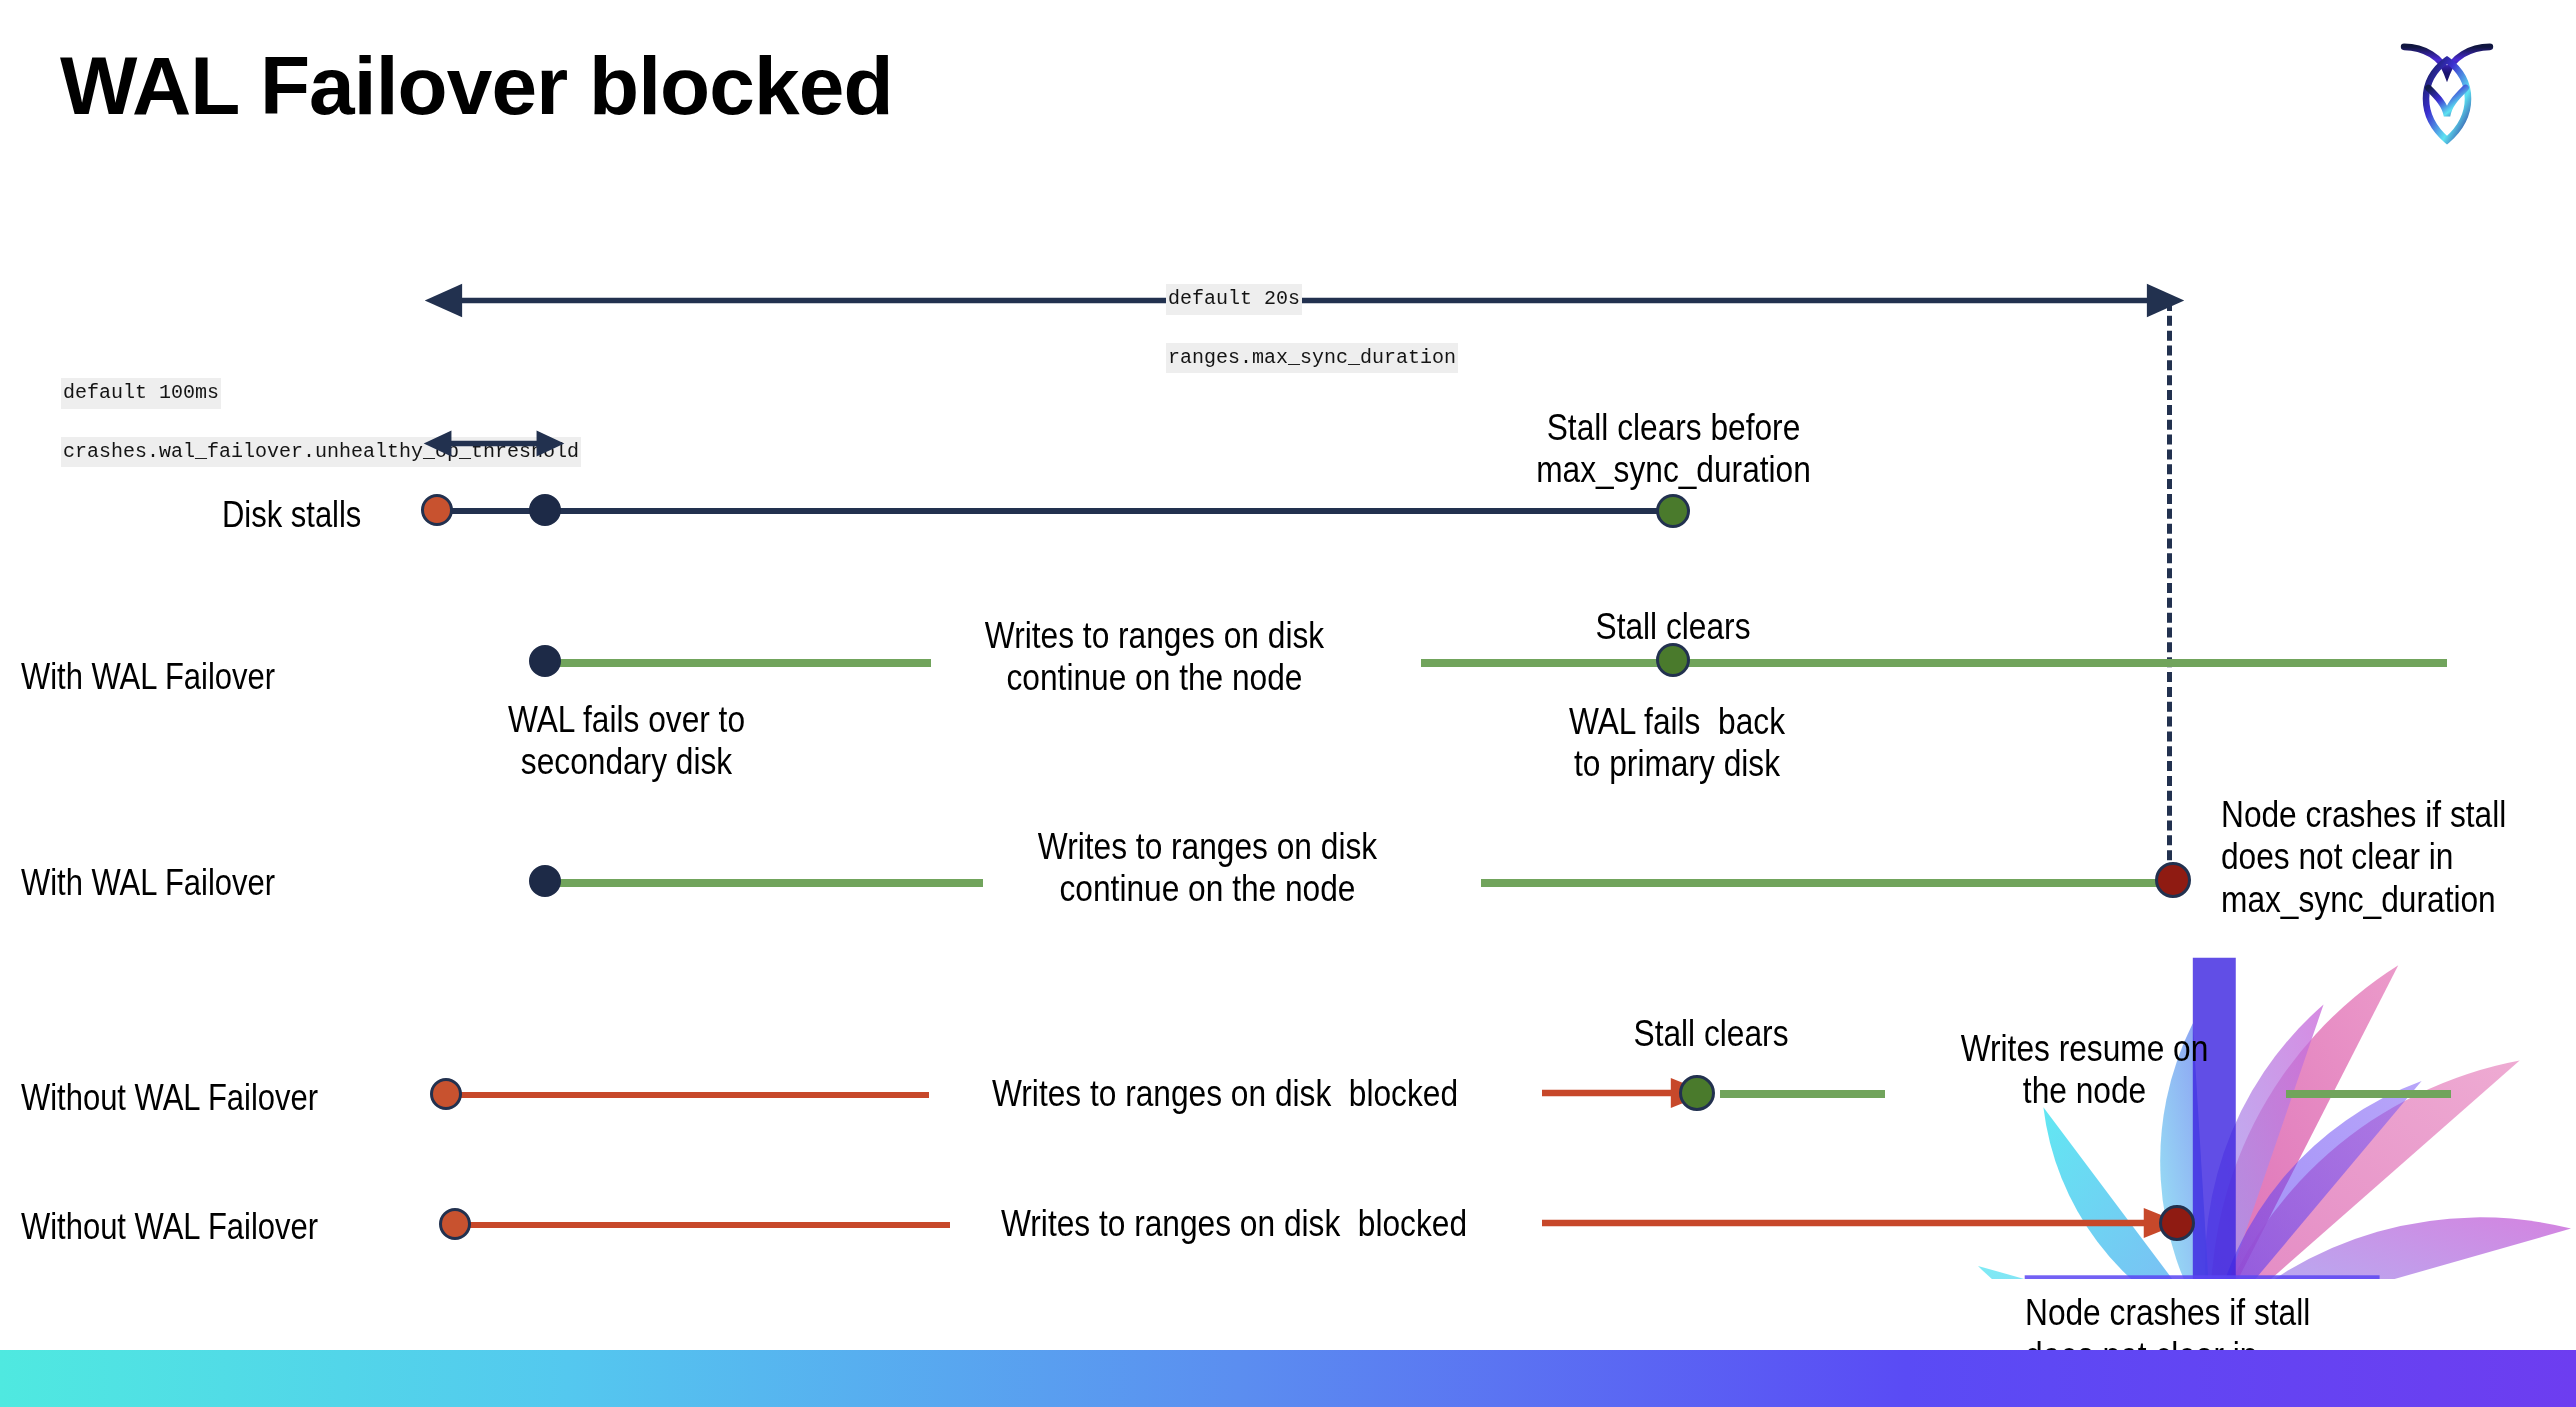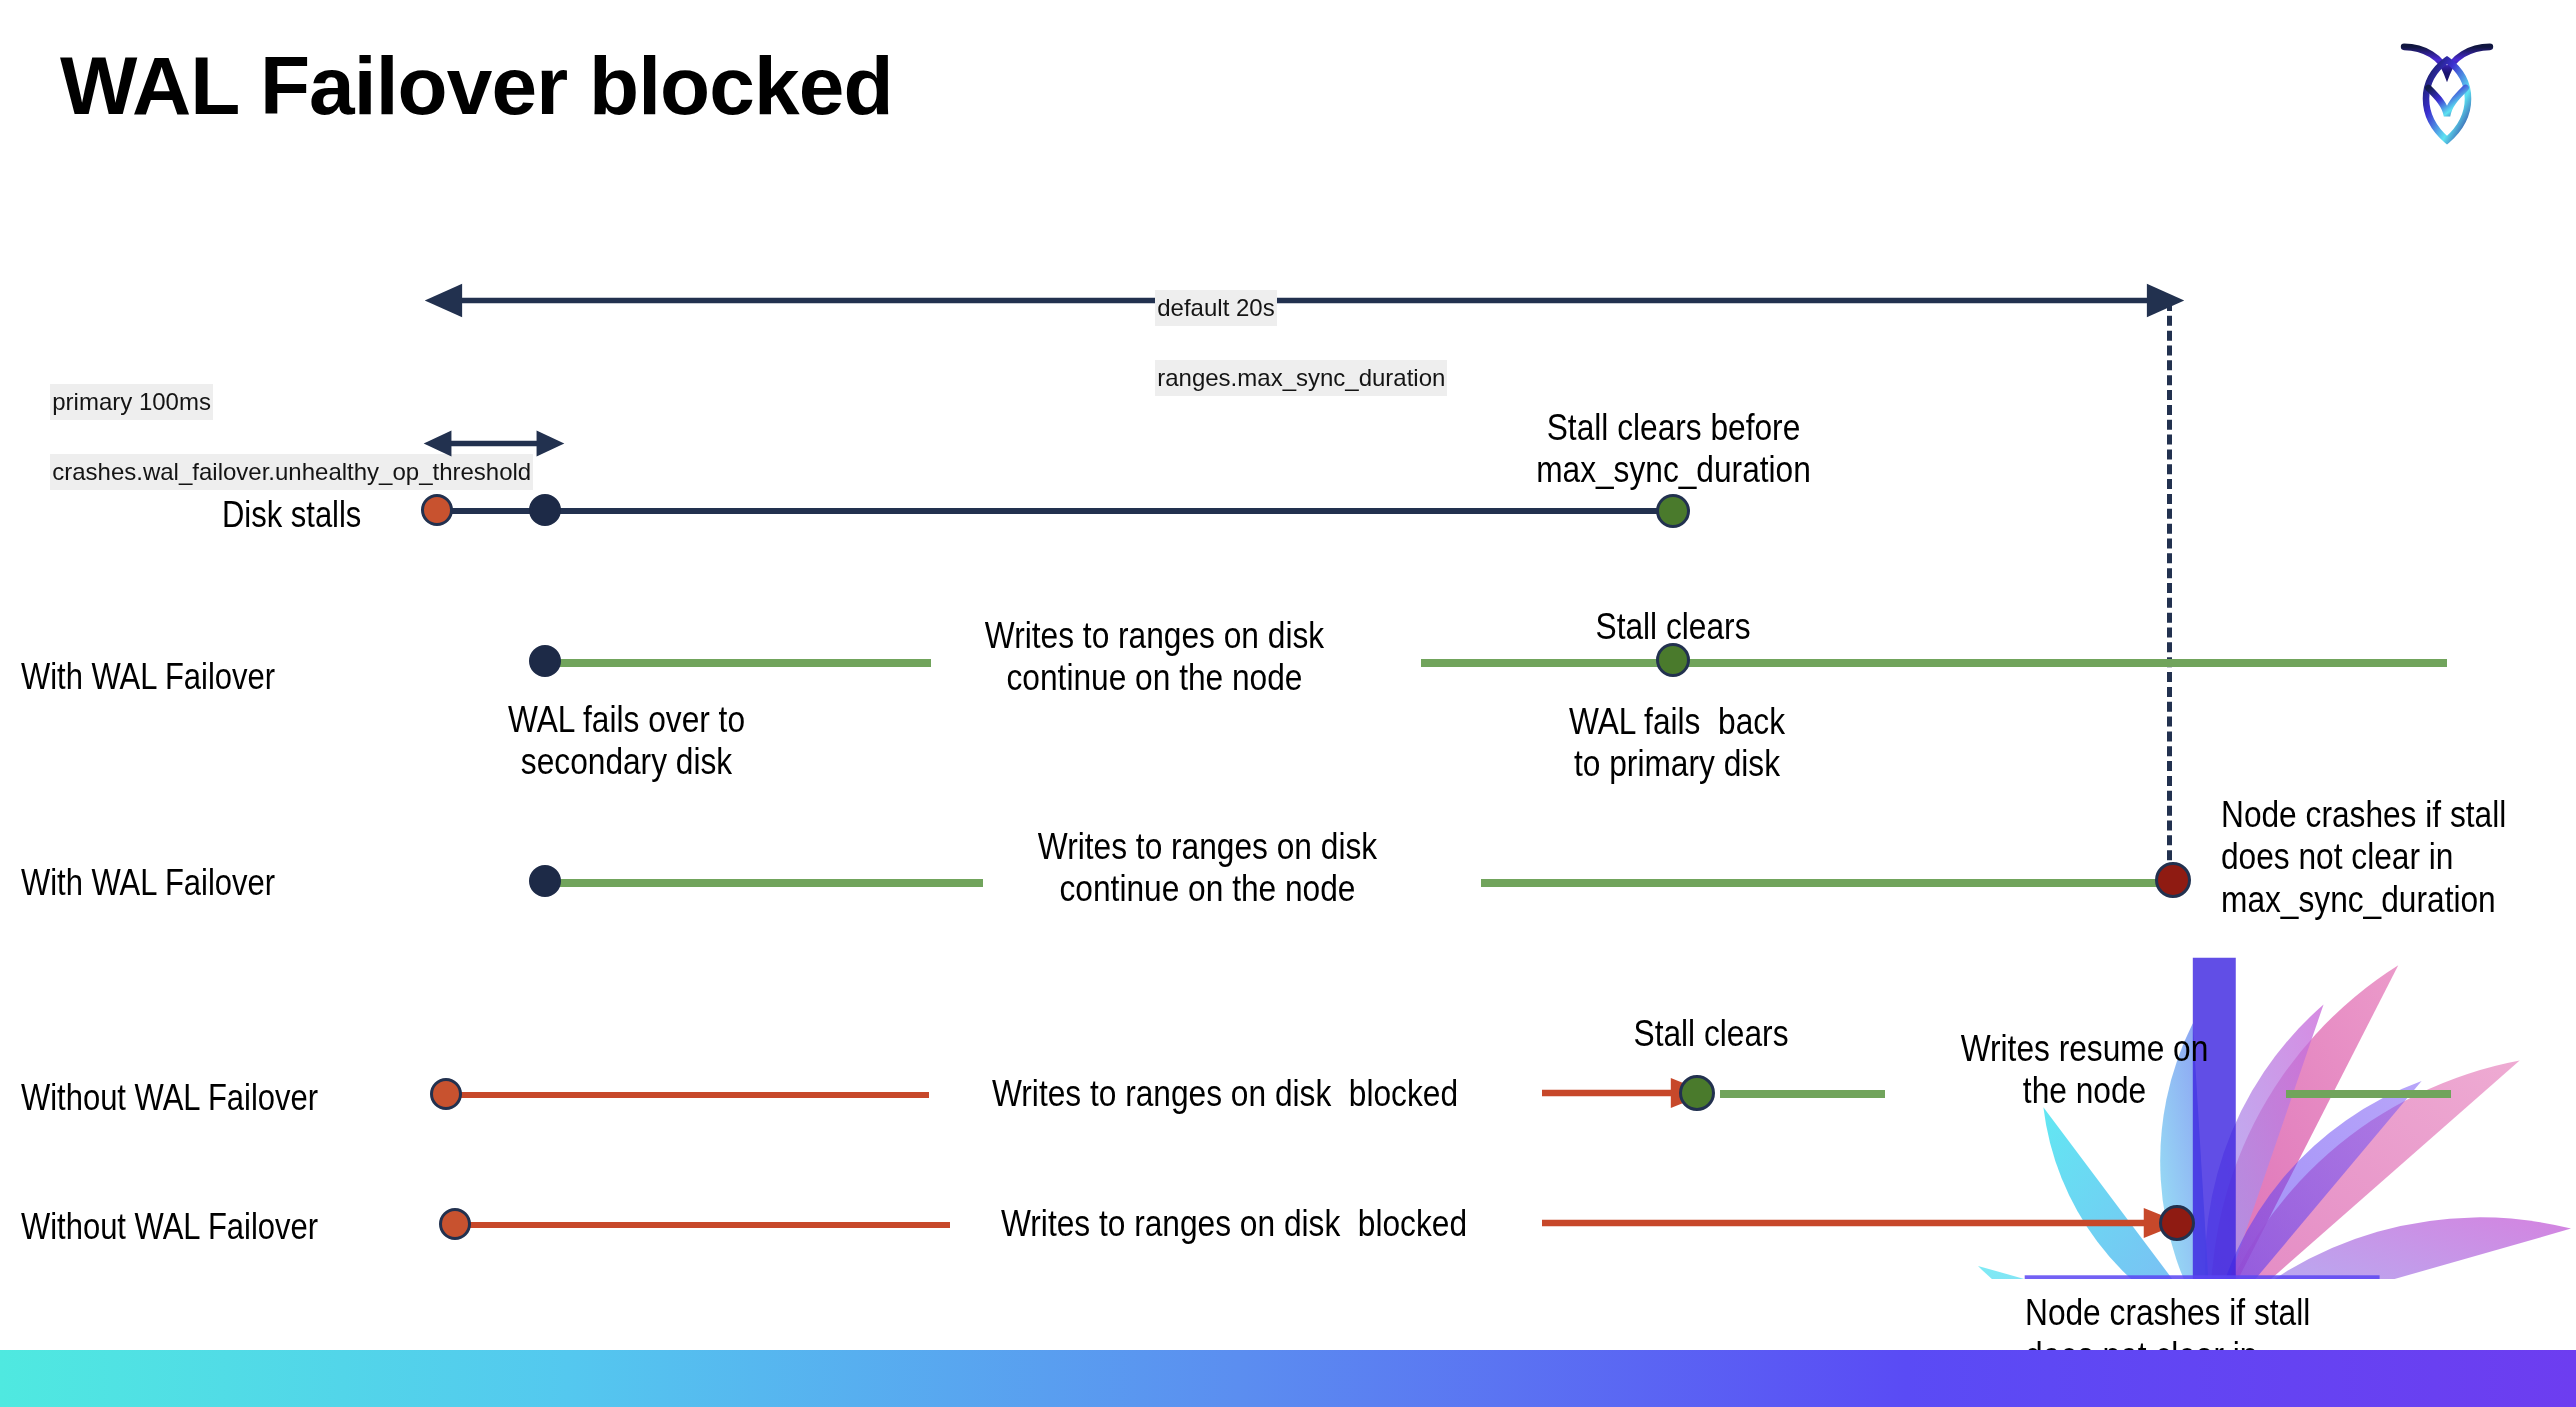--- a/index.html
+++ b/index.html
@@ -65,22 +65,22 @@
     white-space: pre;
     font-stretch: condensed;
     transform: scaleX(.88);
   }
   .note.center { text-align: center; }
   .note.ctr-origin { transform-origin: center center; }
   .note.left-origin { transform-origin: left center; }
 
   .code {
     position: absolute;
-    font-family: Liberation Sans, sans-serif;
-    font-size: 24px;
+    font-family: Liberation Mono, monospace;
+    font-size: 20px;
     line-height: 1.42;
     color: #141414;
     white-space: pre;
   }
   .code span {
     background: #eeeeee;
     padding: 0.9px 1.9px;
     display: inline-block;
   }
 
@@ -190,21 +190,21 @@
     <polygon points="1886,26 1846,8 1846,44" fill="#22314f"></polygon>
   </svg>
 </div>
 
 <div class="code" style="left:1142px; top:256px;">
   <span>default 20s</span><br>
   <span>ranges.max_sync_duration</span>
 </div>
 
 <div class="code" style="left:37px; top:350px;">
-  <span>primary 100ms</span><br>
+  <span>default 100ms</span><br>
   <span>crashes.wal_failover.unhealthy_op_threshold</span>
 </div>
 
 <div class="arrow-line" style="left:421px; top:425px; width:146px; height:37px;">
   <svg width="146" height="37" viewBox="0 0 156 40" aria-hidden="true">
     <line x1="26" y1="20" x2="130" y2="20" stroke="#22314f" stroke-width="6"></line>
     <polygon points="2,20 32,6 32,34" fill="#22314f"></polygon>
     <polygon points="154,20 124,6 124,34" fill="#22314f"></polygon>
   </svg>
 </div>

